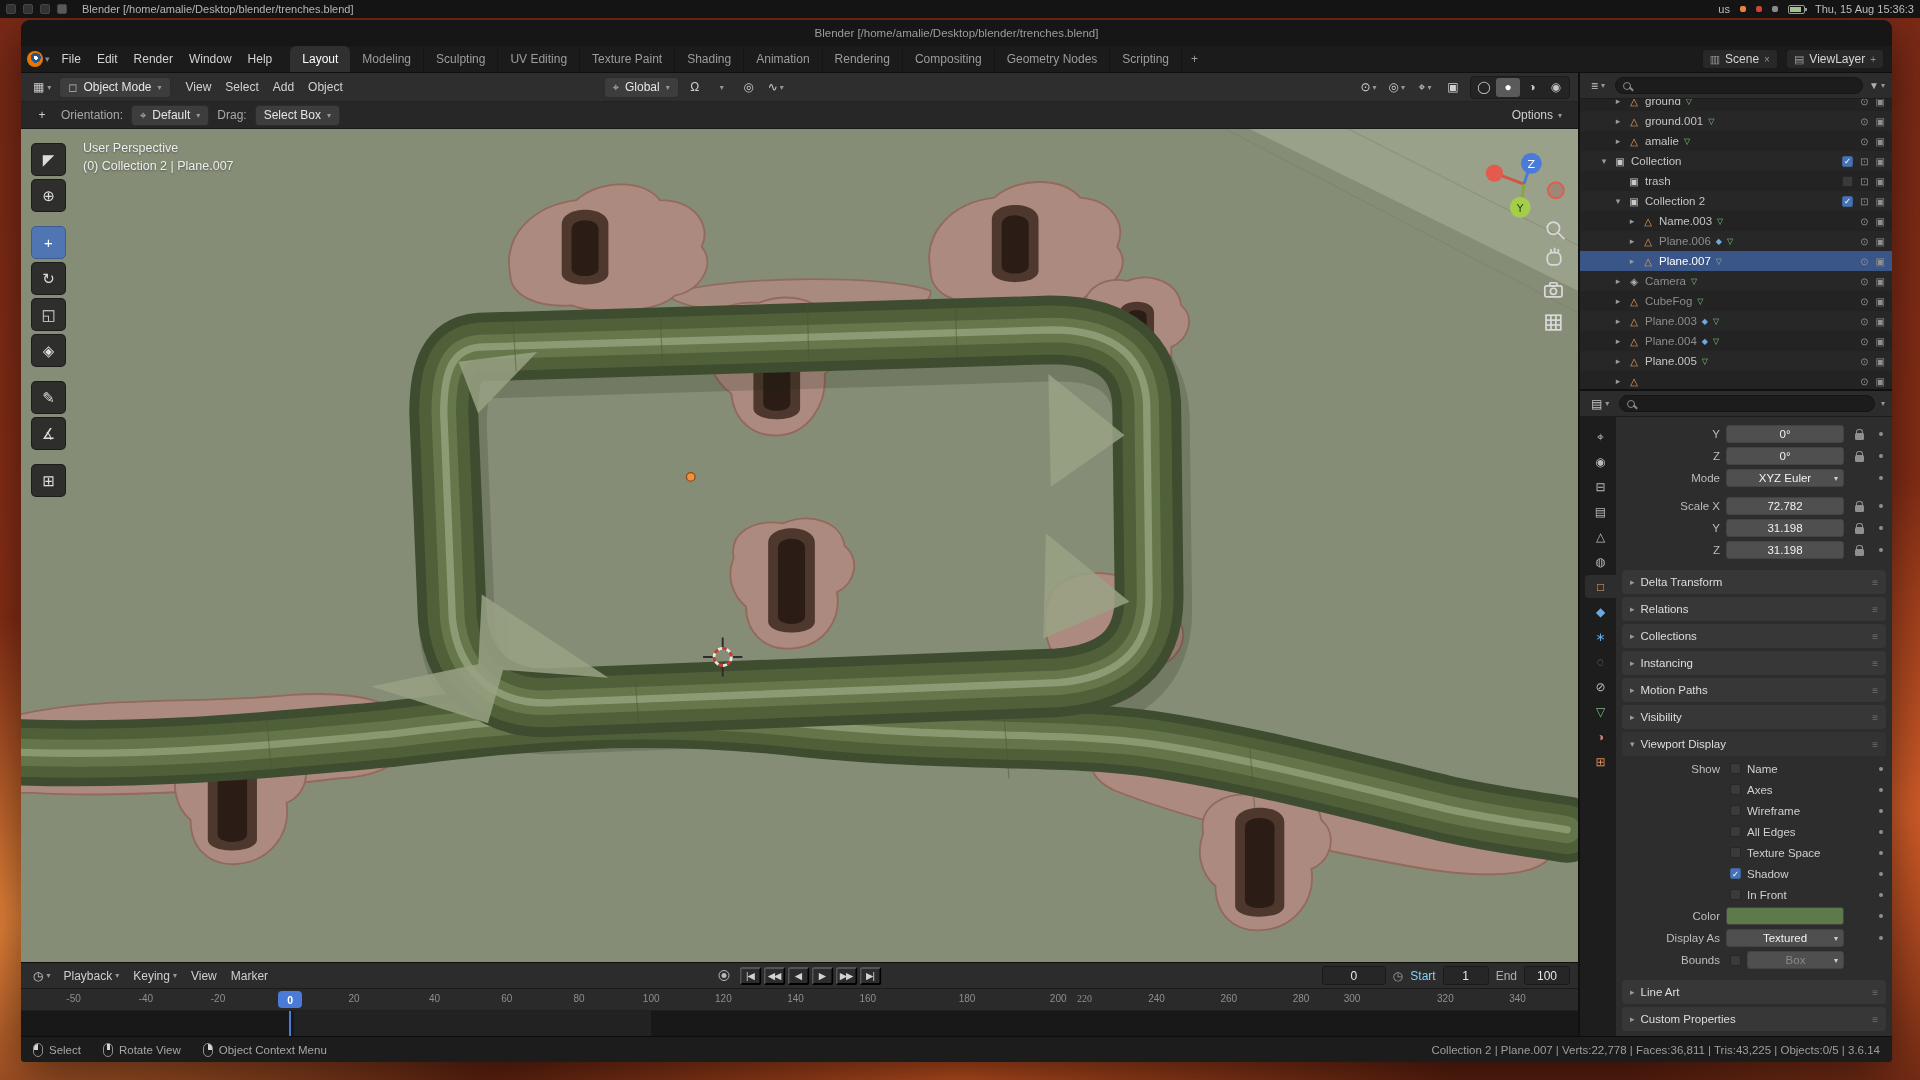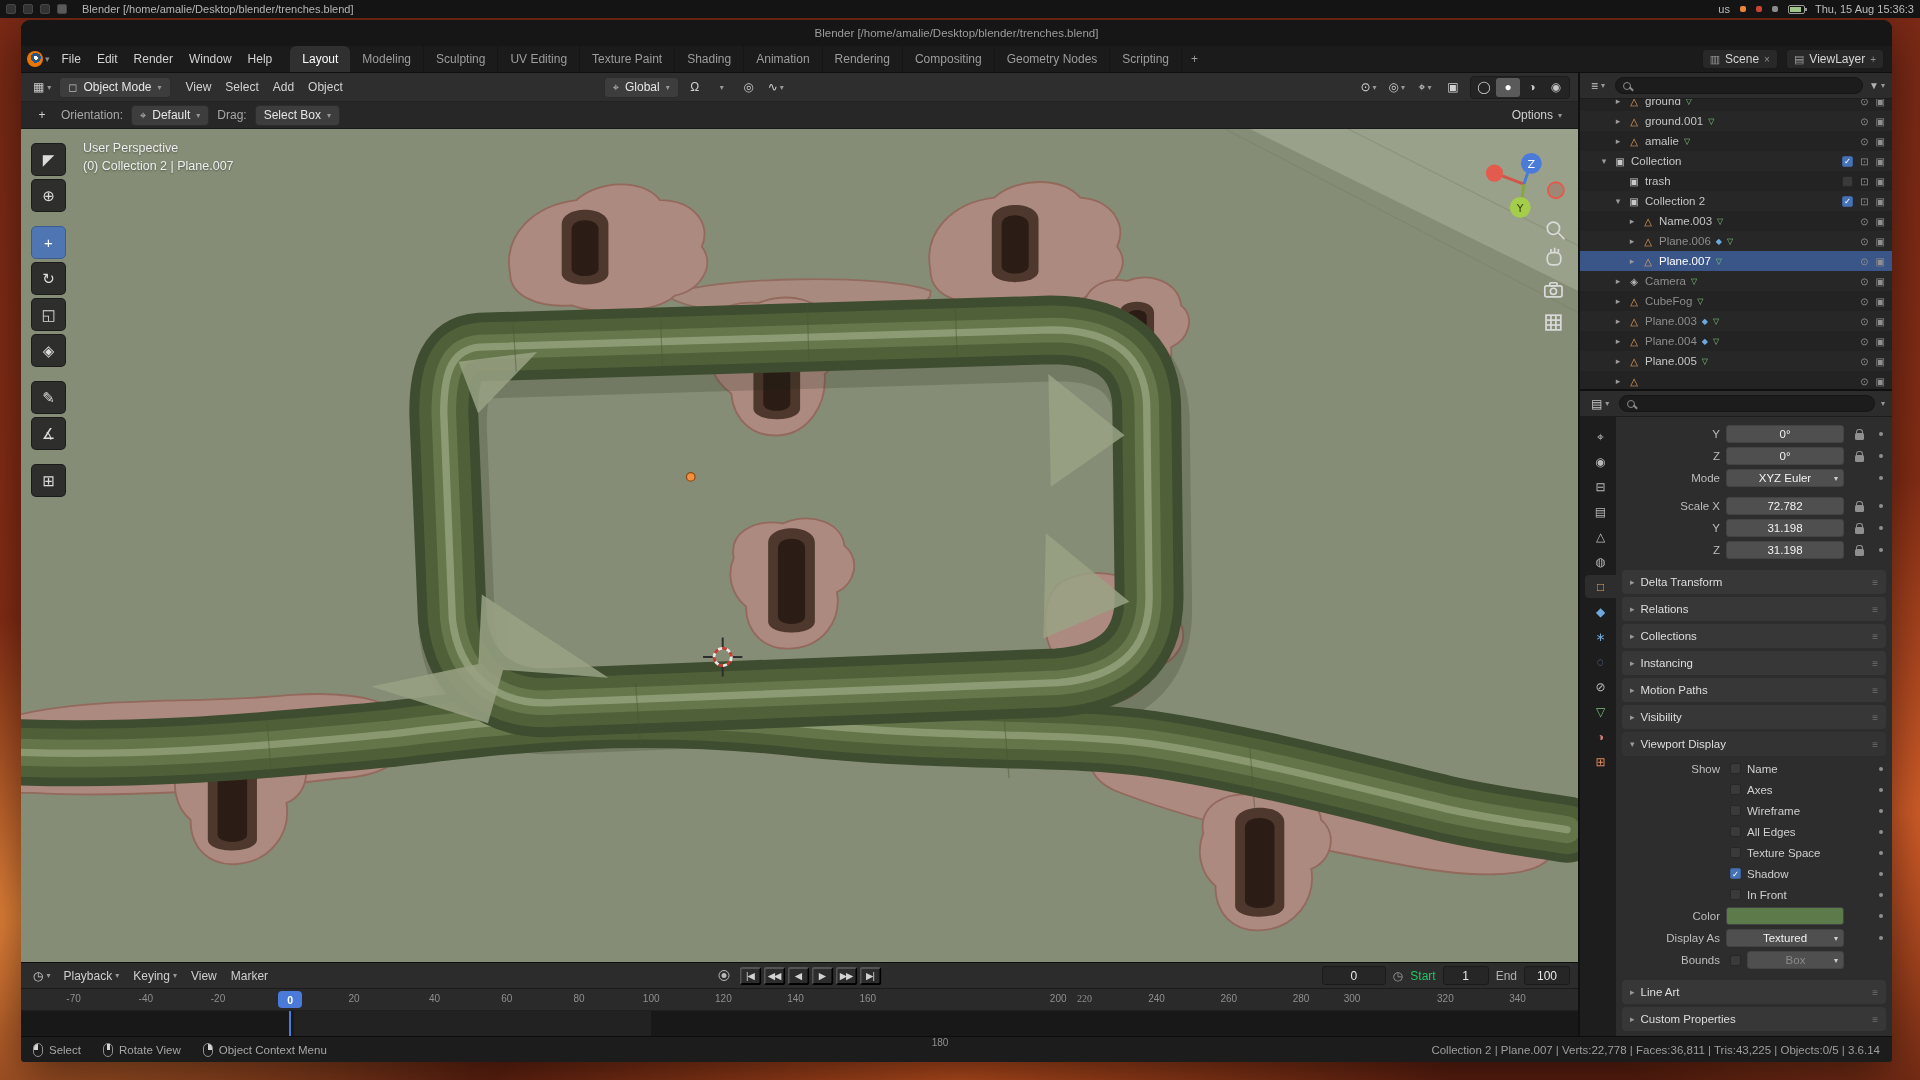--- a/index.html
+++ b/index.html
@@ -475,40 +475,40 @@
                   <button class="tbtn">◀◀</button>
                   <button class="tbtn">◀</button>
                   <button class="tbtn">▶</button>
                   <button class="tbtn">▶▶</button>
                   <button class="tbtn">▶|</button>
                 </span>
             </div>
             <div class="tlright">
               <span class="numfield framefield">0</span>
               <span style="color:#9a9a9a">◷</span>
-              <span style="color:#22c55e">Start</span>
+              <span style="color:#7dd3fc">Start</span>
               <span class="numfield sefield">1</span>
               <span style="color:#b0b0b0">End</span>
               <span class="numfield sefield">100</span>
             </div>
           </div>
           <div class="tl-ruler" id="tlruler">
-              <span class="tick" style="left: 52.6px;">-70</span>
+              <span class="tick" style="left: 52.6px;">-50</span>
               <span class="tick" style="left: 124.8px;">-40</span>
               <span class="tick" style="left: 197px;">-20</span>
               <span class="tick" style="left: 269.2px;">0</span>
               <span class="tick" style="left: 333px;">20</span>
               <span class="tick" style="left: 413.6px;">40</span>
               <span class="tick" style="left: 485.8px;">60</span>
               <span class="tick" style="left: 558px;">80</span>
               <span class="tick" style="left: 630.2px;">100</span>
               <span class="tick" style="left: 702.4px;">120</span>
               <span class="tick" style="left: 774.6px;">140</span>
               <span class="tick" style="left: 846.8px;">160</span>
-              <span class="tick" style="left: 919px; margin-top: 44px;">180</span>
+              <span class="tick" style="left: 946px;">180</span>
               <span class="tick" style="left: 991.2px; margin-left: 46px;">200</span>
               <span class="tick" style="left: 1063.4px; font-family: Liberation Serif, serif;">220</span>
               <span class="tick" style="left: 1135.6px;">240</span>
               <span class="tick" style="left: 1207.8px;">260</span>
               <span class="tick" style="left: 1280px;">280</span>
               <span class="tick" style="left: 1331px;">300</span>
               <span class="tick" style="left: 1424.4px;">320</span>
               <span class="tick" style="left: 1496.6px;">340</span>
               <div class="phtag" style="left: 269.2px;">0</div>
             </div>

